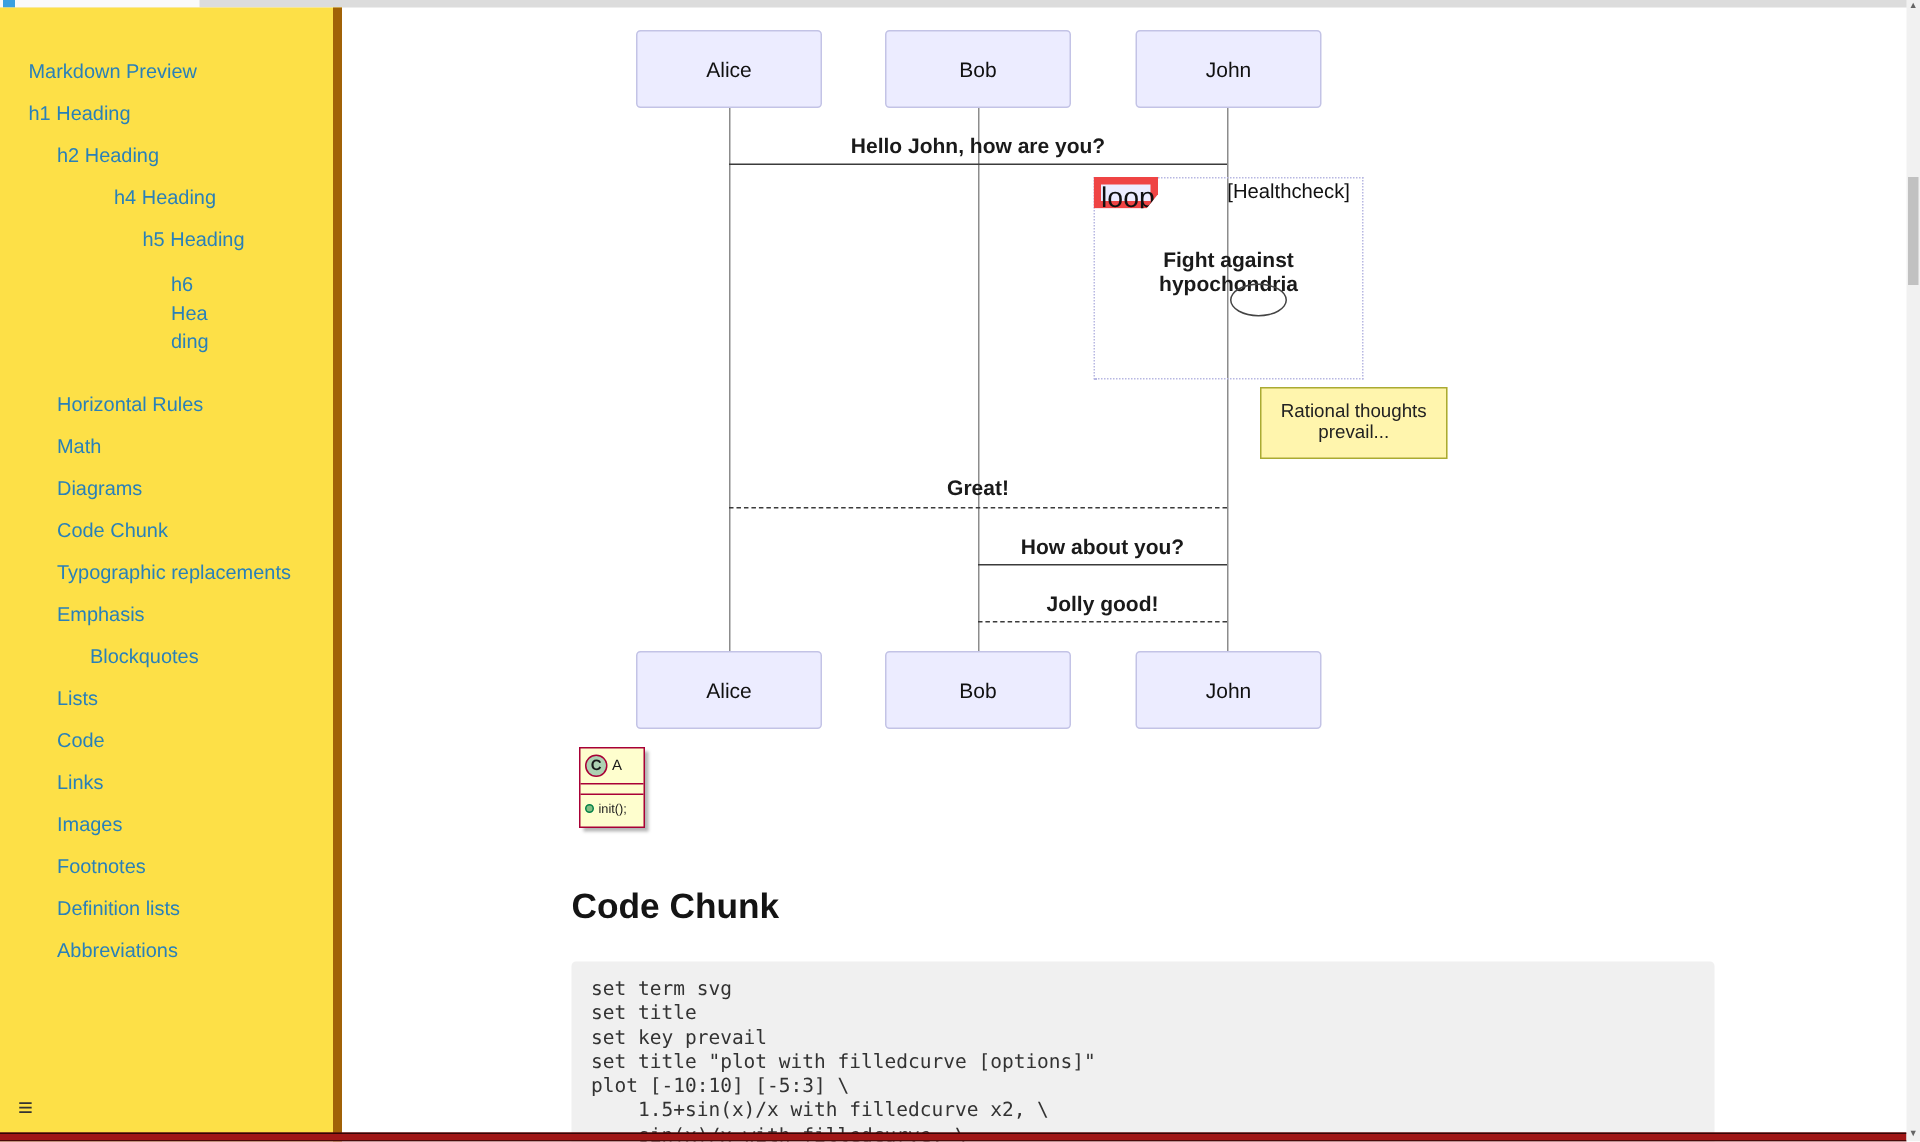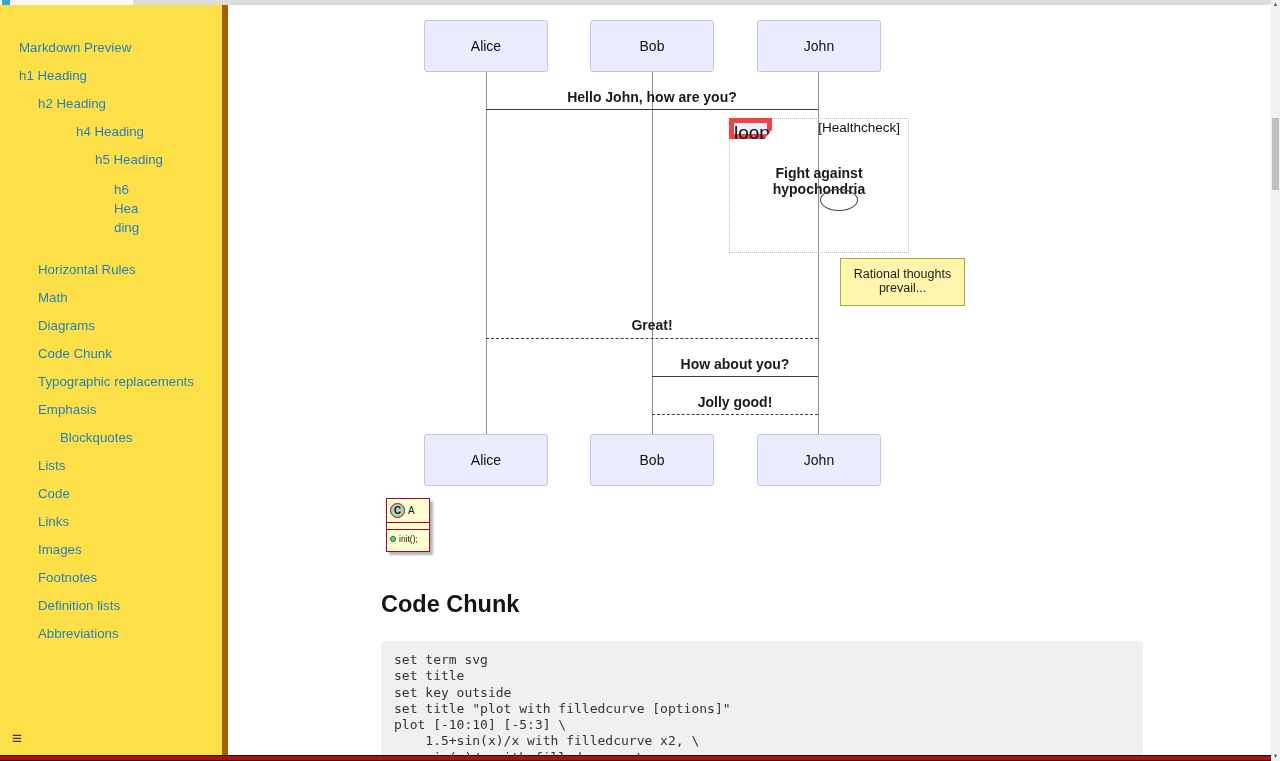--- a/index.html
+++ b/index.html
@@ -170,21 +170,21 @@
     <div class="uml-methods">
       <div class="uml-dot"></div>
       <div class="uml-member">init();</div>
     </div>
   </div>
 
   <h1 class="h1-heading">Code Chunk</h1>
   <div class="code-block" id="code-block">
       <div class="code-line">set term svg</div>
       <div class="code-line">set title</div>
-      <div class="code-line">set key outside</div>
+      <div class="code-line">set key prevail</div>
       <div class="code-line">set title "plot with filledcurve [options]"</div>
       <div class="code-line">plot [-10:10] [-5:3] \</div>
       <div class="code-line">    1.5+sin(x)/x with filledcurve x2, \</div>
       <div class="code-line">    sin(x)/x with filledcurve, \</div>
     </div>
 
   <div class="red-bar"></div>
 
   <div class="scrollbar">
     <div class="scroll-arrow up">▲</div>

